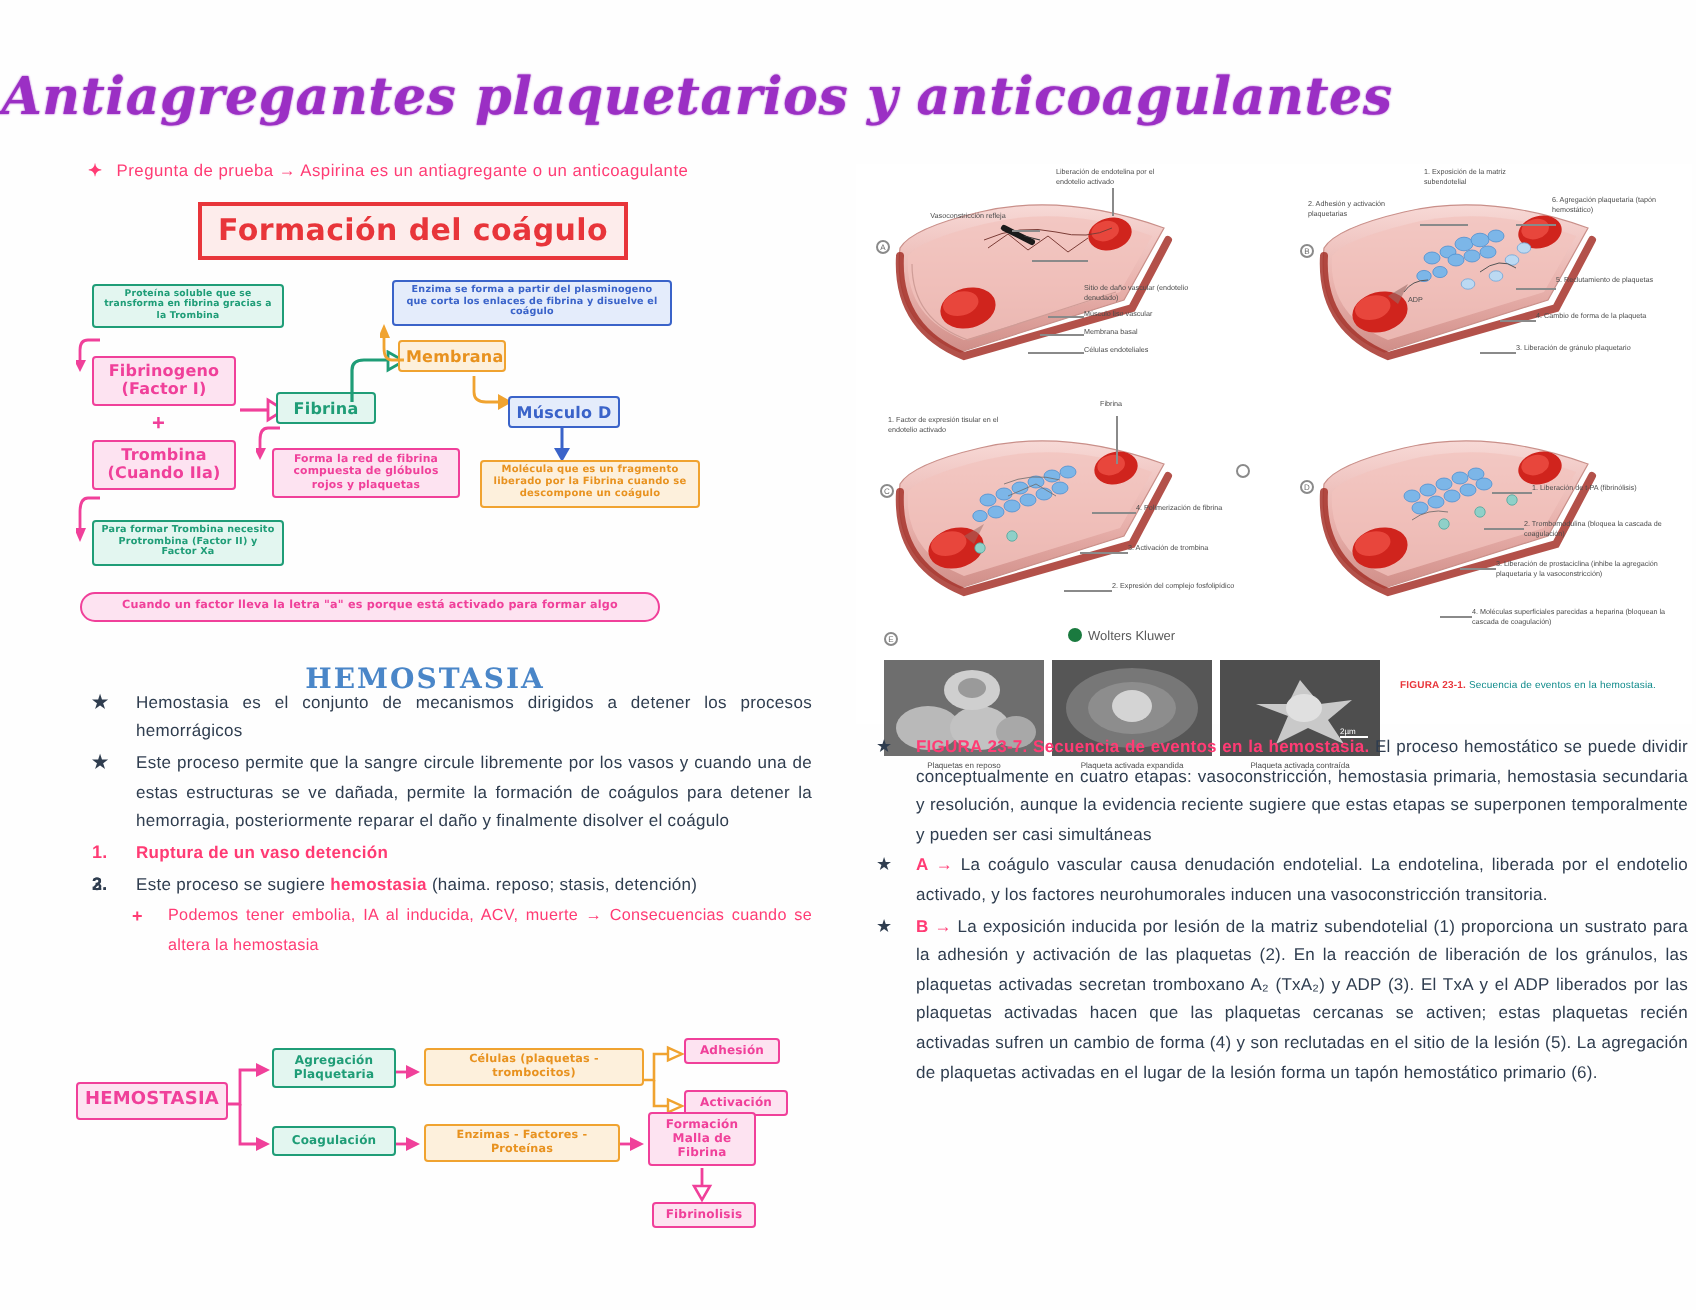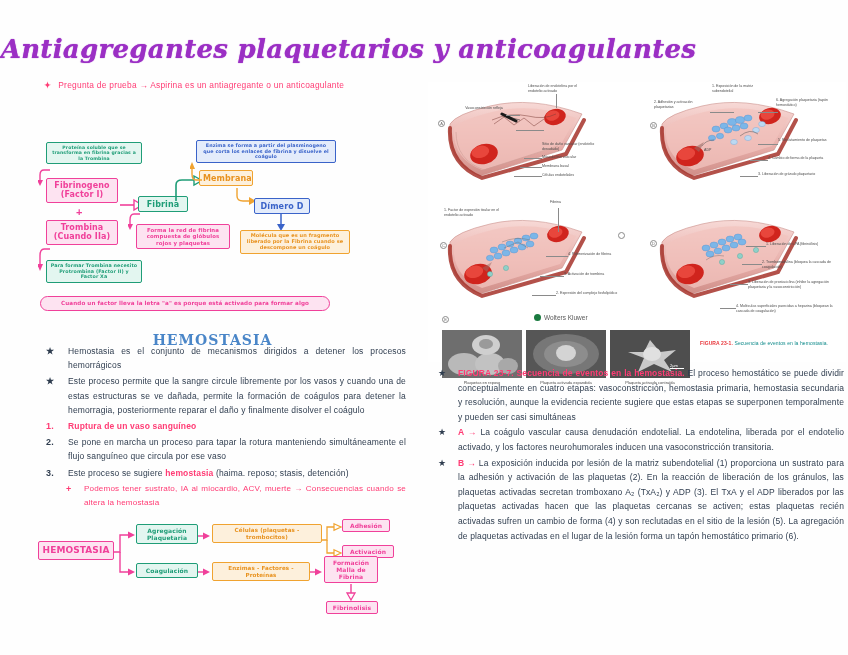--- a/index.html
+++ b/index.html
@@ -169,20 +169,21 @@
 <div id="page">
 
   <div class="title">Antiagregantes plaquetarios y anticoagulantes</div>
 
   <div class="left-col">
 
     <div class="bullet-line" style="left:44px; top:80px;">
       <span class="plus">✦</span><span>Pregunta de prueba → Aspirina es un antiagregante o un anticoagulante</span>
     </div>
 
+    <div class="section-box" style="left:99px; top:101px;">Formación del coágulo</div>
 
     <div>
 
       <div class="node n-green" style="left:46px; top:142px; width:96px; font-size:4.6px;">
         <span style="white-space:pre-line">Proteína soluble que se transforma en fibrina gracias a la Trombina</span>
       </div>
 
       <svg class="arrow" style="left:38px; top:168px;" width="14" height="20">
         <path d="M12,2 L6,2 Q2,2 2,7 L2,14" stroke="#f0409a" stroke-width="1.4" fill="none"></path>
         <path d="M2,18 L-1,12 L5,12 Z" fill="#f0409a"></path>
@@ -244,21 +245,21 @@
       <div class="node n-blue" style="left:196px; top:140px; width:140px; font-size:4.8px;">
         <span style="white-space:pre-line">Enzima se forma a partir del plasminogeno que corta los enlaces de fibrina y disuelve el coágulo</span>
       </div>
 
       <svg class="arrow" style="left:235px; top:188px;" width="22" height="20">
         <path d="M2,0 L2,8 Q2,13 8,13 L14,13" stroke="#f0a330" stroke-width="1.4" fill="none"></path>
         <path d="M14,9 L21,13 L14,17 Z" fill="#f0a330"></path>
       </svg>
 
       <div class="node n-blue" style="left:254px; top:198px; width:56px; font-size:8px; padding-top:3px;">
-        <span>Dímero D</span>
+        <span>Músculo D</span>
       </div>
 
       <svg class="arrow" style="left:275px; top:214px;" width="12" height="18">
         <line x1="6" y1="0" x2="6" y2="11" stroke="#3a63c9" stroke-width="1.5"></line>
         <path d="M6,17 L2,10 L10,10 Z" fill="#3a63c9"></path>
       </svg>
 
       <div class="node n-orange" style="left:240px; top:230px; width:110px; font-size:5px;">
         <span style="white-space:pre-line">Molécula que es un fragmento liberado por la Fibrina cuando se descompone un coágulo</span>
       </div>
@@ -272,33 +273,32 @@
       <div class="li">
         <span class="mk">★</span>
         <span>Hemostasia es el conjunto de mecanismos dirigidos a detener los procesos hemorrágicos</span>
       </div>
       <div class="li">
         <span class="mk">★</span>
         <span>Este proceso permite que la sangre circule libremente por los vasos y cuando una de estas estructuras se ve dañada, permite la formación de coágulos para detener la hemorragia, posteriormente reparar el daño y finalmente disolver el coágulo</span>
       </div>
       <div class="li red">
         <span class="mk" style="color:#ff3b74">1.</span>
-        <span>Ruptura de un vaso sanguíneo</span>
+        <span>Ruptura de un vaso detención</span>
       </div>
       <div class="li">
         <span class="mk">2.</span>
-        <span>Se pone en marcha un proceso para tapar la rotura manteniendo simultáneamente el flujo sanguíneo que circula por ese vaso</span>
       </div>
       <div class="li">
         <span class="mk">3.</span>
         <span>Este proceso se sugiere </span><span class="hl">hemostasia</span><span> (haima. reposo; stasis, detención)</span>
       </div>
       <div class="li sub">
         <span class="mk">+</span>
-        <span>Podemos tener sustrato, IA al miocardio, ACV, muerte → Consecuencias cuando se altera la hemostasia</span>
+        <span>Podemos tener embolia, IA al inducida, ACV, muerte → Consecuencias cuando se altera la hemostasia</span>
       </div>
     </div>
 
     <div>
       <div class="node n-pink" style="left:38px; top:541px; width:76px; font-size:9px; padding:3px 2px;">HEMOSTASIA</div>
 
       <svg class="arrow" style="left:114px; top:530px;" width="24" height="48">
         <path d="M0,22 L6,22 L6,5 L14,5" stroke="#f0409a" stroke-width="1.4" fill="none"></path>
         <path d="M6,22 L6,42 L14,42" stroke="#f0409a" stroke-width="1.4" fill="none"></path>
         <path d="M14,1.5 L21,5 L14,8.5 Z" fill="#f0409a"></path>

